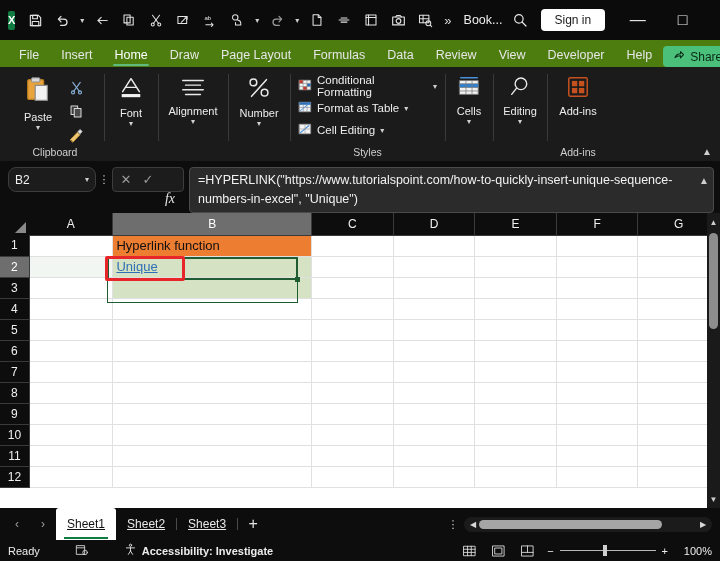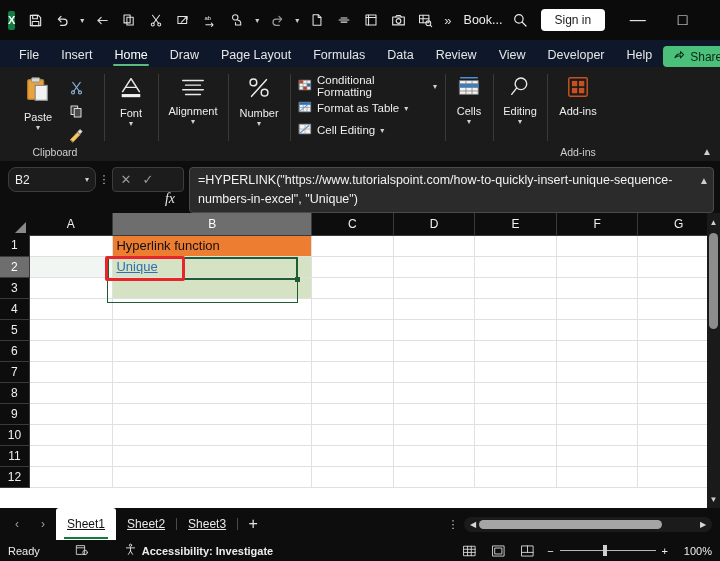--- a/index.html
+++ b/index.html
@@ -36,21 +36,21 @@
   .tb-right { margin-left:auto; display:flex; align-items:center; }
   .searchbtn { width:34px; height:30px; display:flex; align-items:center; justify-content:center; }
   .signin {
     background:#fff; color:#1a1a1a; font-size:12px; border-radius:4px;
     padding:4px 14px; margin: 0 10px 0 4px; white-space:nowrap;
   }
   .wbtn { width:45px; height:40px; display:flex; align-items:center; justify-content:center; color:#eaeaea; }
 
   
   .tabs {
-    height: 27px; display:flex; align-items:flex-end; background:#0f172a;
+    height: 27px; display:flex; align-items:flex-end; background:#4d7c0f;
     padding-left: 8px; flex:0 0 27px; position:relative;
   }
   .tab {
     font-size:12.5px; color:#e6e6e6; padding:0 11px; height:25px;
     display:flex; align-items:center; position:relative; white-space:nowrap;
   }
   .tab.active { color:#ffffff; }
   .tab.active::after {
     content:""; position:absolute; left:10px; right:10px; bottom:1px;
     height:2px; background:#5fba7d; border-radius:1px;
@@ -439,20 +439,21 @@
                 <rect x="1.5" y="2.5" width="13" height="11" fill="#f2f2f2" stroke="#888" stroke-width=".8"></rect>
                 <path d="M2.5 12.5 12.5 4" stroke="#4a90d9" stroke-width="1.2"></path>
                 <path d="M1.5 8h13M8 2.5v11" stroke="#999" stroke-width=".7"></path>
               </svg>
             </span>
             <span>Cell Editing</span>
             <span class="chev">▾</span>
           </div>
         </div>
       </div>
+      <div class="grp-label">Styles</div>
     </div>
 
     <div class="grp" style="width:48px">
       <div class="grp-body" style="justify-content:center">
         <div class="bigbtn" style="width:44px">
           <span>
             <svg width="26" height="24" viewBox="0 0 28 26">
               <path d="M5 3h18" stroke="#4a90d9" stroke-width="1.6"></path>
               <rect x="4" y="6" width="20" height="15" fill="#f2f2f2" stroke="#777" stroke-width="1"></rect>
               <rect x="4" y="9.5" width="20" height="4" fill="#2e80d0"></rect>

